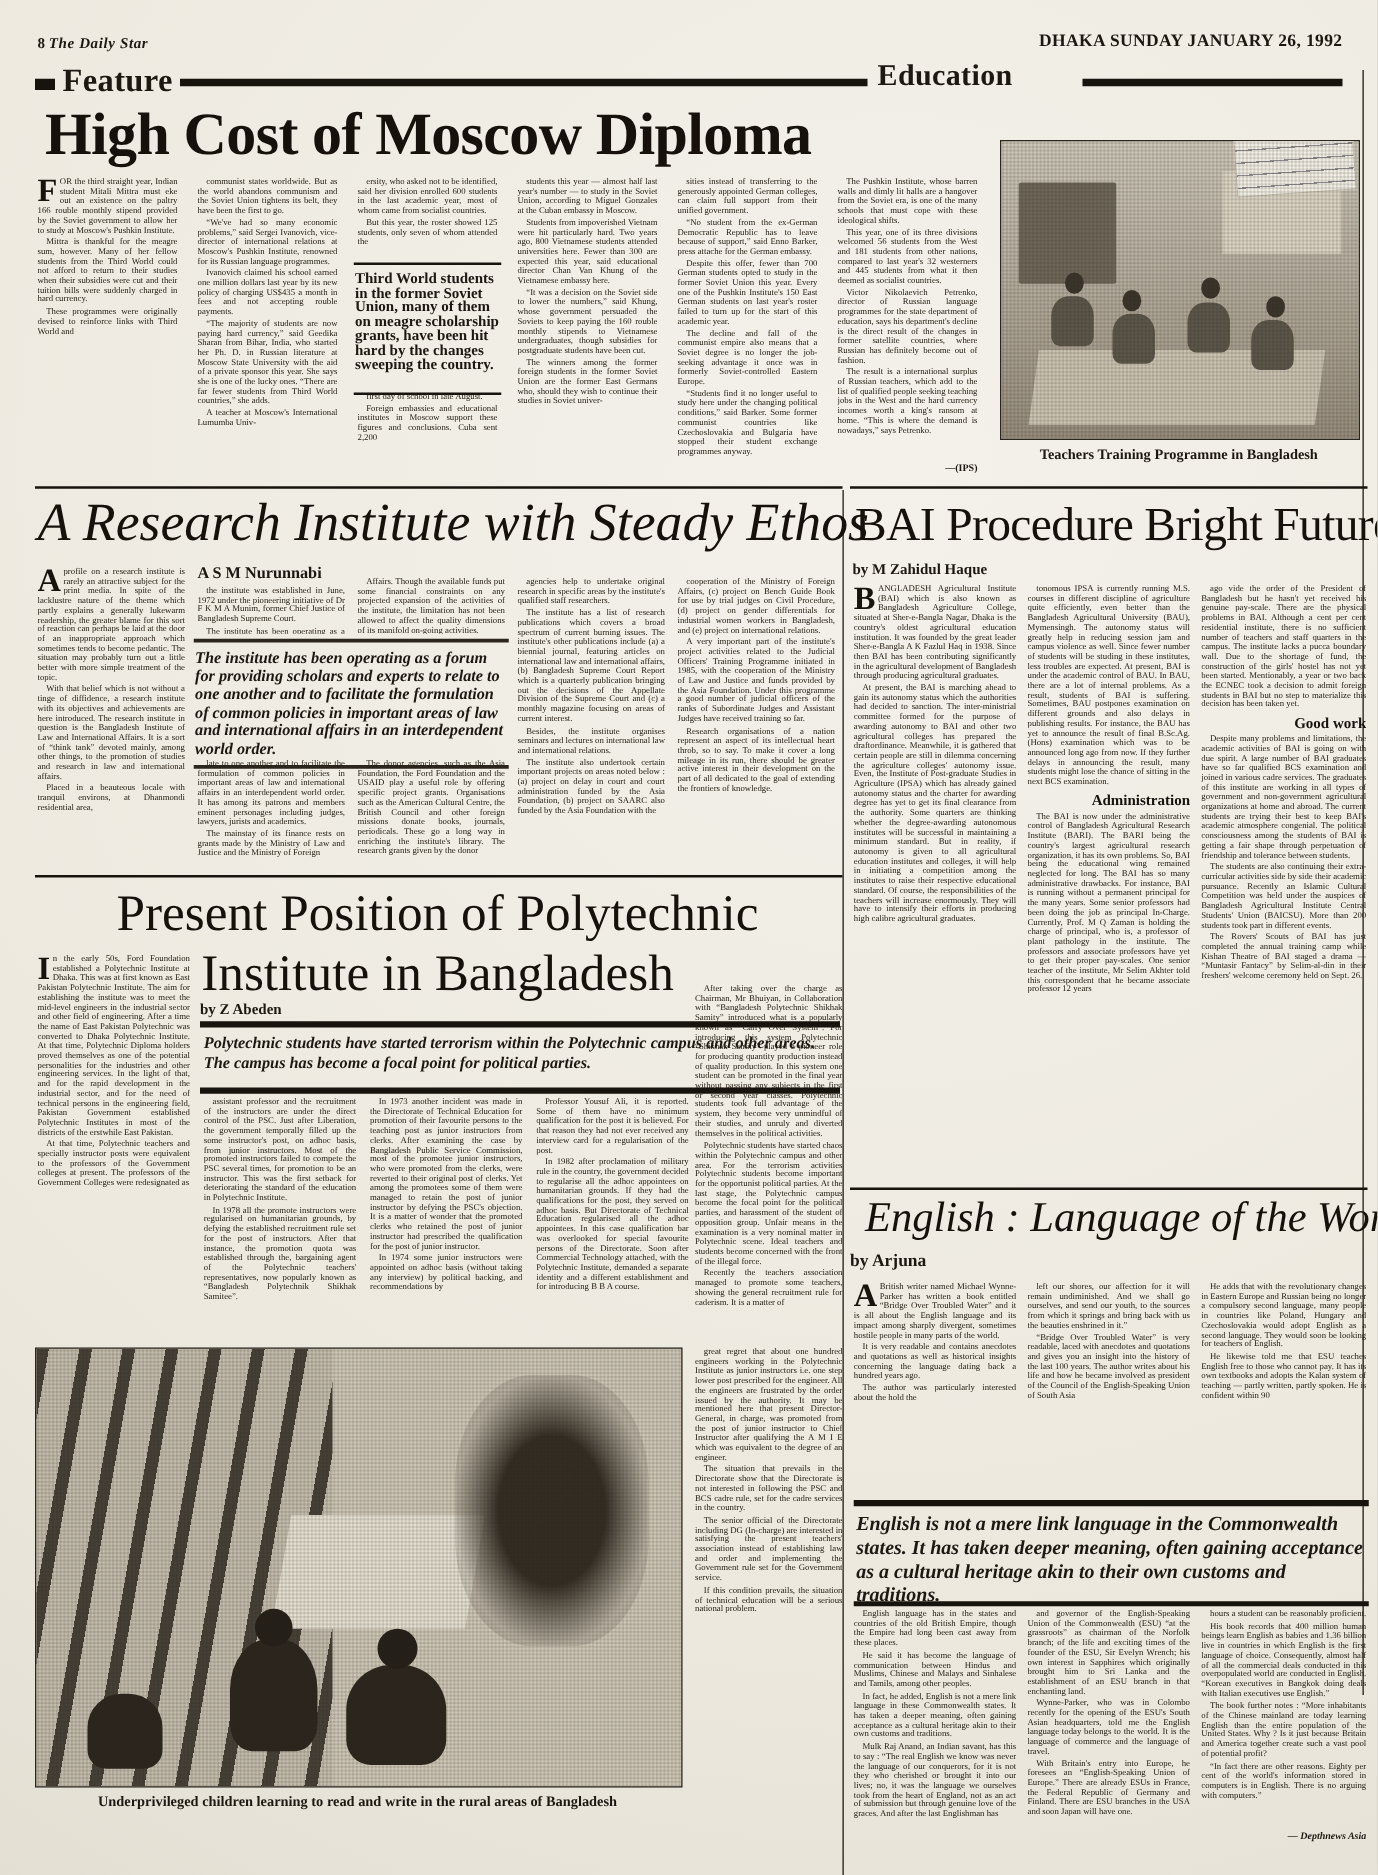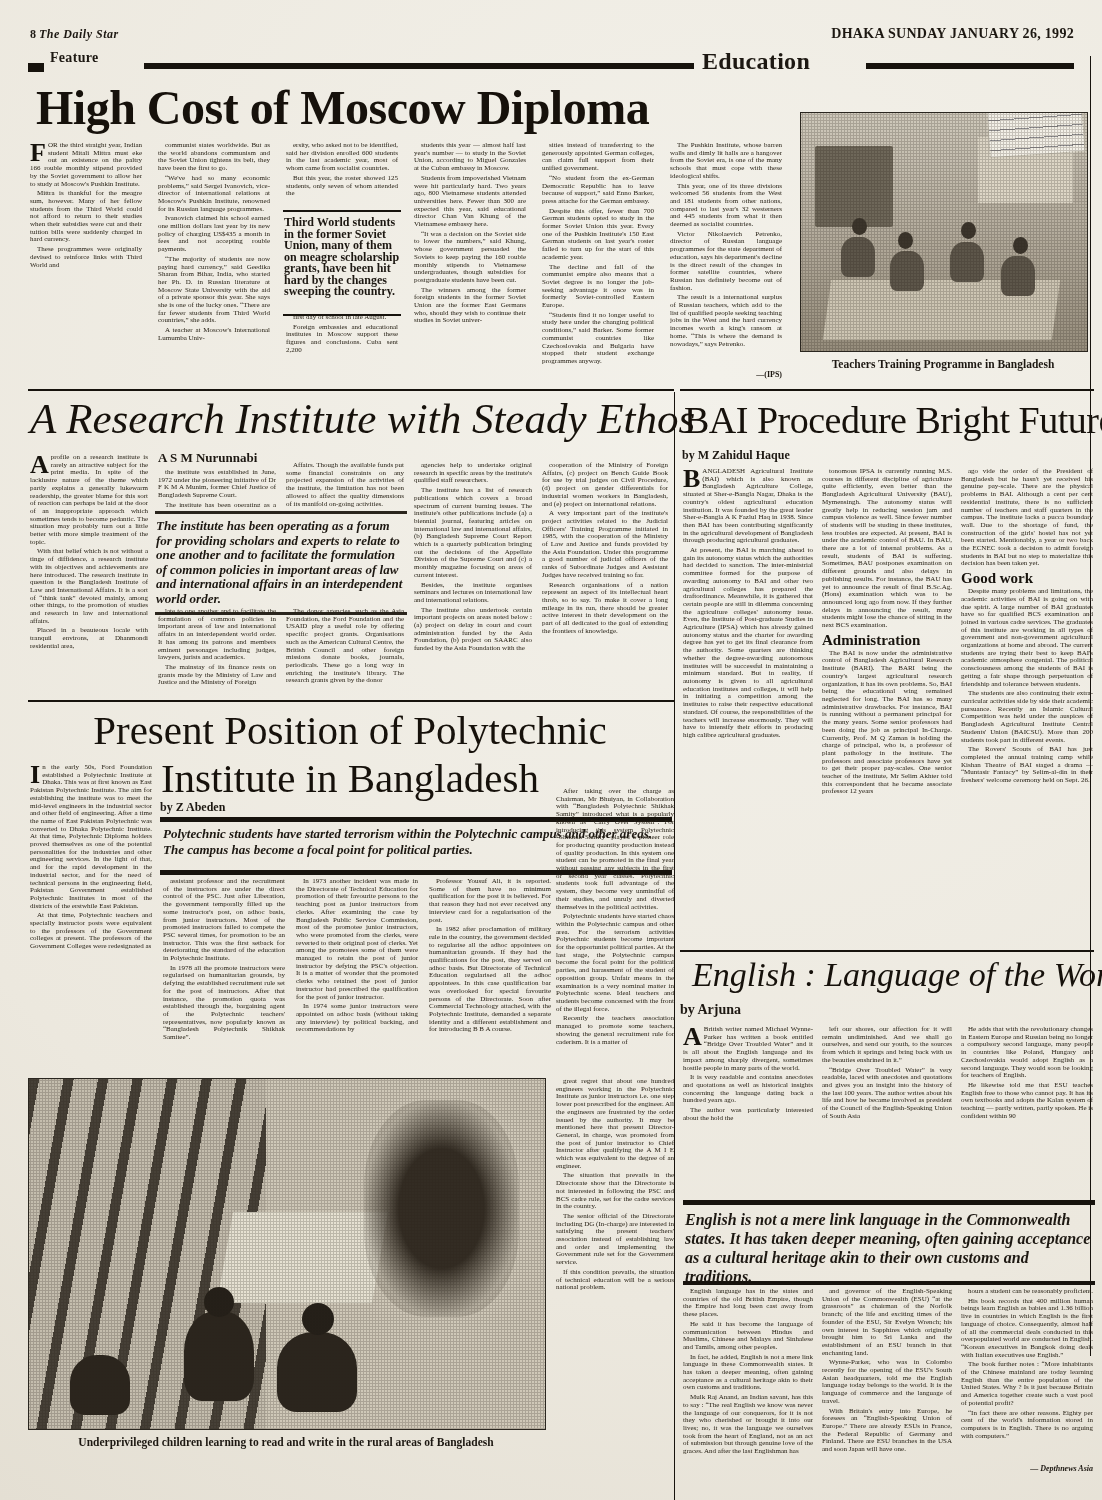--- a/index.html
+++ b/index.html
@@ -5,31 +5,31 @@
   html,body{margin:0;padding:0;background:#d8d4cb;}
   .page{position:relative;width:1102px;height:1500px;margin:0 auto;overflow:hidden;
         background:radial-gradient(circle at 65% 25%, #f3f1ea 0%, #ece8de 70%, #e4dfd3 100%);
         font-family:"Liberation Serif", serif;color:#1d1812;}
   .hrule{position:absolute;background:#17130d;}
   .vrule{position:absolute;background:#17130d;width:1px;}
   .sq{position:absolute;background:#17130d;}
   .mh-brand{position:absolute;left:30px;top:27px;font-size:12px;font-weight:700;}
   .mh-brand .logo{font-style:italic;letter-spacing:.5px;}
   .mh-date{position:absolute;left:560px;top:26px;width:514px;text-align:right;font-size:14px;font-weight:700;letter-spacing:.3px;}
-  .secl{position:absolute;font-weight:700;font-size:14px;letter-spacing:.3px;}
+  .secl{position:absolute;font-weight:700;font-size:26px;letter-spacing:.3px;}
   .headline{position:absolute;white-space:nowrap;color:#16110b;font-family:Liberation Serif, serif;}
   .h-moscow{font-size:48px;font-weight:700;letter-spacing:-.5px;}
   .h-research{font-size:43px;font-style:italic;font-weight:400;}
   .h-bai{font-size:38px;font-weight:400;letter-spacing:-.5px;}
   .h-poly{font-size:41px;font-weight:400;text-align:center;white-space:nowrap;}
   .h-english{font-size:34px;font-style:italic;font-weight:400;}
   .byline{position:absolute;font-weight:700;font-size:13px;}
   .col{position:absolute;font-size:7px;line-height:7.7px;text-align:justify;overflow:hidden;color:#262015;}
   .col p{margin:0 0 2px;text-indent:7px;}
-  .col h4{font-size:15px;line-height:13px;text-align:left;margin:4px 0 3px;font-weight:700;color:#17130d;}
+  .col h4{font-size:12px;line-height:13px;text-align:right;margin:4px 0 3px;font-weight:700;color:#17130d;}
   .dc p:first-child{text-indent:0;}
   .dc p:first-child::first-letter{float:left;font-size:26px;line-height:20px;padding:1px 2px 0 0;font-weight:700;color:#17130d;}
   .qbox{position:absolute;border-top:2px solid #17130d;border-bottom:2px solid #17130d;
         padding:5px 1px;font-weight:700;font-size:12px;line-height:11.5px;text-align:left;overflow:hidden;}
   .qbox.it{font-style:italic;border-top:3px solid #2a251d;border-bottom:3px solid #2a251d;line-height:14.5px;font-size:13px;}
   .standfirst{position:absolute;border-top:5px solid #17130d;border-bottom:5px solid #17130d;
         padding:4px 3px;font-style:italic;font-weight:700;font-size:13px;line-height:16px;overflow:hidden;}
   .bigquote{position:absolute;border-top:5px solid #17130d;border-bottom:4px solid #17130d;
         padding:5px 2px;font-style:italic;font-weight:700;font-size:16px;line-height:19px;overflow:hidden;}
   .caption{position:absolute;text-align:center;font-weight:700;font-size:11.5px;}

